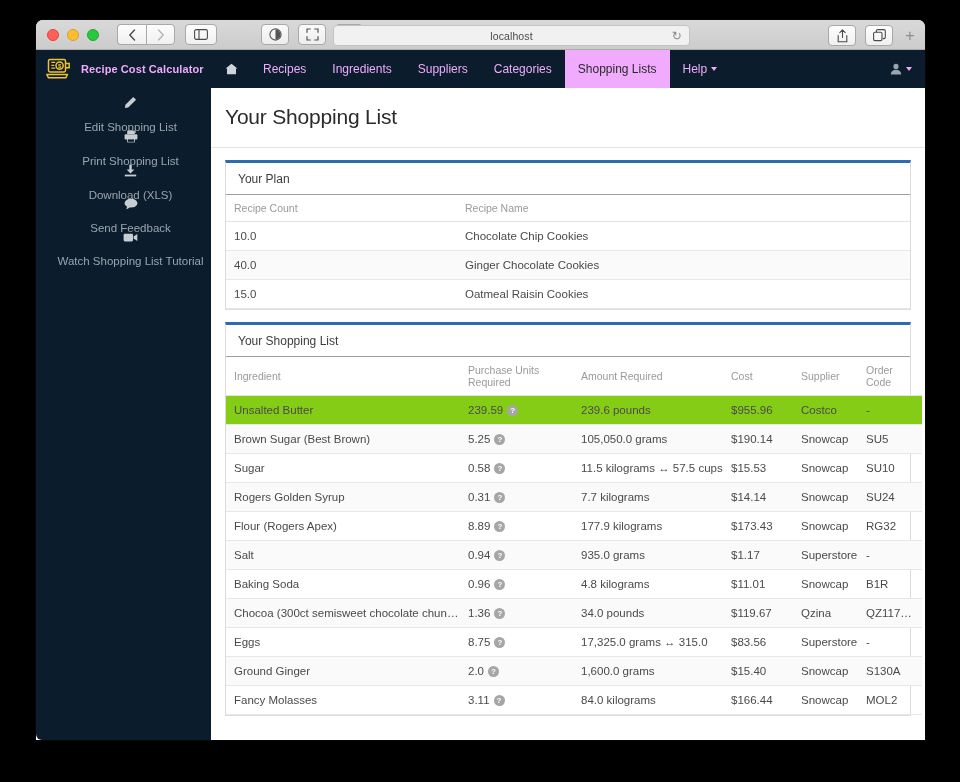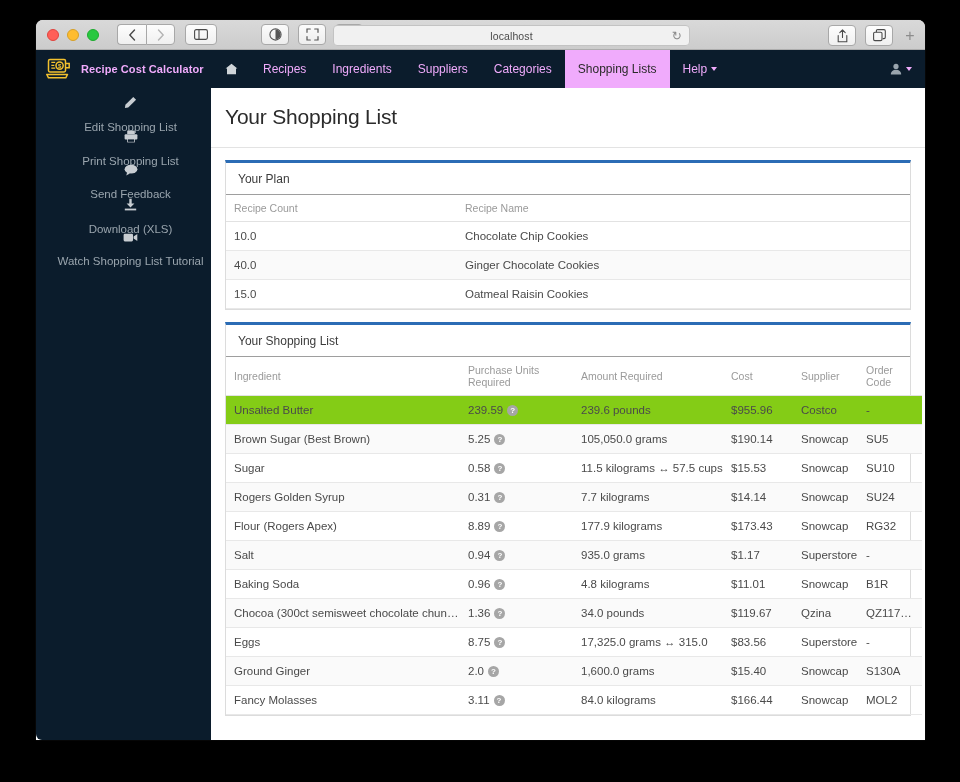--- a/index.html
+++ b/index.html
@@ -287,35 +287,35 @@
               <rect x="3.2" y="0.6" width="7.6" height="3.4" fill="#c8cdd2"></rect>
               <rect x="0.6" y="4.2" width="12.8" height="5.4" rx="1" fill="#c8cdd2"></rect>
               <rect x="3.2" y="8.6" width="7.6" height="3.8" fill="#c8cdd2"></rect>
               <rect x="4" y="9.4" width="6" height="2.4" fill="#0b1c2c"></rect>
             </svg>
         </span>
         <span>Print Shopping List</span>
       </a>
       <a class="side-item">
         <span class="side-ic">
+          <svg width="13" height="13" viewBox="0 0 13 13">
+              <path d="M5.3 0.8 H7.7 V5.4 H10.4 L6.5 9.6 L2.6 5.4 H5.3 Z" fill="#c8cdd2"></path>
+              <rect x="0.8" y="10.6" width="11.4" height="1.8" fill="#c8cdd2"></rect>
+            </svg>
+        </span>
+        <span>Download (XLS)</span>
+      </a>
+      <a class="side-item">
+        <span class="side-ic">
           <svg width="14" height="12" viewBox="0 0 14 12">
               <ellipse cx="7" cy="5.2" rx="6.4" ry="4.4" fill="#c8cdd2"></ellipse>
               <path d="M3.2 8.3 L2.2 11.6 L5.9 9.4 Z" fill="#c8cdd2"></path>
             </svg>
         </span>
         <span>Send Feedback</span>
-      </a>
-      <a class="side-item">
-        <span class="side-ic">
-          <svg width="13" height="13" viewBox="0 0 13 13">
-              <path d="M5.3 0.8 H7.7 V5.4 H10.4 L6.5 9.6 L2.6 5.4 H5.3 Z" fill="#c8cdd2"></path>
-              <rect x="0.8" y="10.6" width="11.4" height="1.8" fill="#c8cdd2"></rect>
-            </svg>
-        </span>
-        <span>Download (XLS)</span>
       </a>
       <a class="side-item">
         <span class="side-ic">
           <svg width="15" height="11" viewBox="0 0 15 11">
               <rect x="0.6" y="1.8" width="9.4" height="7.6" rx="1.3" fill="#c8cdd2"></rect>
               <path d="M10.6 4.6 L14.3 2.1 V9.1 L10.6 6.6 Z" fill="#c8cdd2"></path>
             </svg>
         </span>
         <span>Watch Shopping List Tutorial</span>
       </a>

